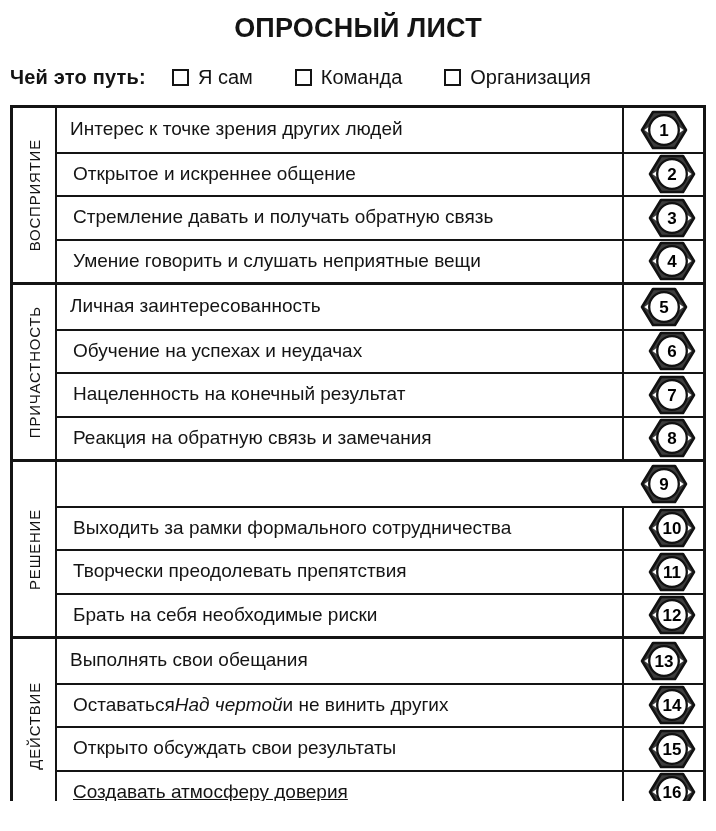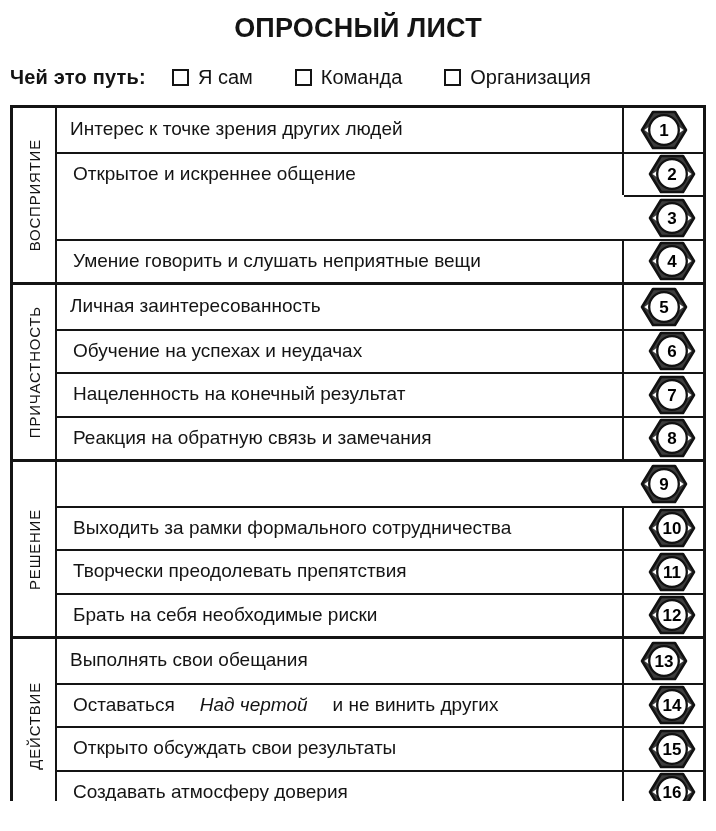--- a/index.html
+++ b/index.html
@@ -149,20 +149,23 @@
         </div>
         <div class="cell badge-cell rowline" style="grid-row: 2;">
           <svg width="48" height="40" viewBox="0 0 48 40">
             <polygon points="2,20 13,2 35,2 46,20 35,38 13,38" fill="#3c3c3c" stroke="#111111" stroke-width="2.6" stroke-linejoin="round"></polygon>
             <polygon points="4.5,20 12.5,14 12.5,26" fill="#ffffff"></polygon>
             <polygon points="43.5,20 35.5,14 35.5,26" fill="#ffffff"></polygon>
             <circle cx="24" cy="20" r="14.8" fill="#ffffff" stroke="#111111" stroke-width="2.3"></circle>
             <text x="24" y="20" text-anchor="middle" dominant-baseline="central" dy="0.5" font-family="Liberation Sans, sans-serif" font-size="17" font-weight="600" fill="#000">2</text>
           </svg>
         </div>
+        <div class="cell text-cell rowline" style="grid-row: 3;">
+          <span>Стремление давать и получать обратную связь</span>
+        </div>
         <div class="cell badge-cell rowline" style="grid-row: 3;">
           <svg width="48" height="40" viewBox="0 0 48 40">
             <polygon points="2,20 13,2 35,2 46,20 35,38 13,38" fill="#3c3c3c" stroke="#111111" stroke-width="2.6" stroke-linejoin="round"></polygon>
             <polygon points="4.5,20 12.5,14 12.5,26" fill="#ffffff"></polygon>
             <polygon points="43.5,20 35.5,14 35.5,26" fill="#ffffff"></polygon>
             <circle cx="24" cy="20" r="14.8" fill="#ffffff" stroke="#111111" stroke-width="2.3"></circle>
             <text x="24" y="20" text-anchor="middle" dominant-baseline="central" dy="0.5" font-family="Liberation Sans, sans-serif" font-size="17" font-weight="600" fill="#000">3</text>
           </svg>
         </div>
         <div class="cell text-cell rowline" style="grid-row: 4;">
@@ -290,21 +293,21 @@
         </div>
         <div class="cell badge-cell" style="grid-row: 1;">
           <svg width="48" height="40" viewBox="0 0 48 40">
             <polygon points="2,20 13,2 35,2 46,20 35,38 13,38" fill="#3c3c3c" stroke="#111111" stroke-width="2.6" stroke-linejoin="round"></polygon>
             <polygon points="4.5,20 12.5,14 12.5,26" fill="#ffffff"></polygon>
             <polygon points="43.5,20 35.5,14 35.5,26" fill="#ffffff"></polygon>
             <circle cx="24" cy="20" r="14.8" fill="#ffffff" stroke="#111111" stroke-width="2.3"></circle>
             <text x="24" y="20" text-anchor="middle" dominant-baseline="central" dy="0.5" font-family="Liberation Sans, sans-serif" font-size="17" font-weight="600" fill="#000">13</text>
           </svg>
         </div>
-        <div class="cell text-cell rowline" style="grid-row: 2; gap: 25px;">
+        <div class="cell text-cell rowline" style="grid-row: 2;">
           <span>Оставаться </span>
           <span class="it">Над чертой</span>
           <span> и не винить других</span>
         </div>
         <div class="cell badge-cell rowline" style="grid-row: 2; justify-content: center;">
           <svg width="48" height="40" viewBox="0 0 48 40">
             <polygon points="2,20 13,2 35,2 46,20 35,38 13,38" fill="#3c3c3c" stroke="#111111" stroke-width="2.6" stroke-linejoin="round"></polygon>
             <polygon points="4.5,20 12.5,14 12.5,26" fill="#ffffff"></polygon>
             <polygon points="43.5,20 35.5,14 35.5,26" fill="#ffffff"></polygon>
             <circle cx="24" cy="20" r="14.8" fill="#ffffff" stroke="#111111" stroke-width="2.3"></circle>
@@ -316,21 +319,21 @@
         </div>
         <div class="cell badge-cell rowline" style="grid-row: 3;">
           <svg width="48" height="40" viewBox="0 0 48 40">
             <polygon points="2,20 13,2 35,2 46,20 35,38 13,38" fill="#3c3c3c" stroke="#111111" stroke-width="2.6" stroke-linejoin="round"></polygon>
             <polygon points="4.5,20 12.5,14 12.5,26" fill="#ffffff"></polygon>
             <polygon points="43.5,20 35.5,14 35.5,26" fill="#ffffff"></polygon>
             <circle cx="24" cy="20" r="14.8" fill="#ffffff" stroke="#111111" stroke-width="2.3"></circle>
             <text x="24" y="20" text-anchor="middle" dominant-baseline="central" dy="0.5" font-family="Liberation Sans, sans-serif" font-size="17" font-weight="600" fill="#000">15</text>
           </svg>
         </div>
-        <div class="cell text-cell rowline" style="grid-row: 4;">
+        <div class="cell text-cell rowline" style="grid-row: 4; text-decoration: underline;">
           <span>Создавать атмосферу доверия</span>
         </div>
         <div class="cell badge-cell rowline" style="grid-row: 4;">
           <svg width="48" height="40" viewBox="0 0 48 40">
             <polygon points="2,20 13,2 35,2 46,20 35,38 13,38" fill="#3c3c3c" stroke="#111111" stroke-width="2.6" stroke-linejoin="round"></polygon>
             <polygon points="4.5,20 12.5,14 12.5,26" fill="#ffffff"></polygon>
             <polygon points="43.5,20 35.5,14 35.5,26" fill="#ffffff"></polygon>
             <circle cx="24" cy="20" r="14.8" fill="#ffffff" stroke="#111111" stroke-width="2.3"></circle>
             <text x="24" y="20" text-anchor="middle" dominant-baseline="central" dy="0.5" font-family="Liberation Sans, sans-serif" font-size="17" font-weight="600" fill="#000">16</text>
           </svg>

